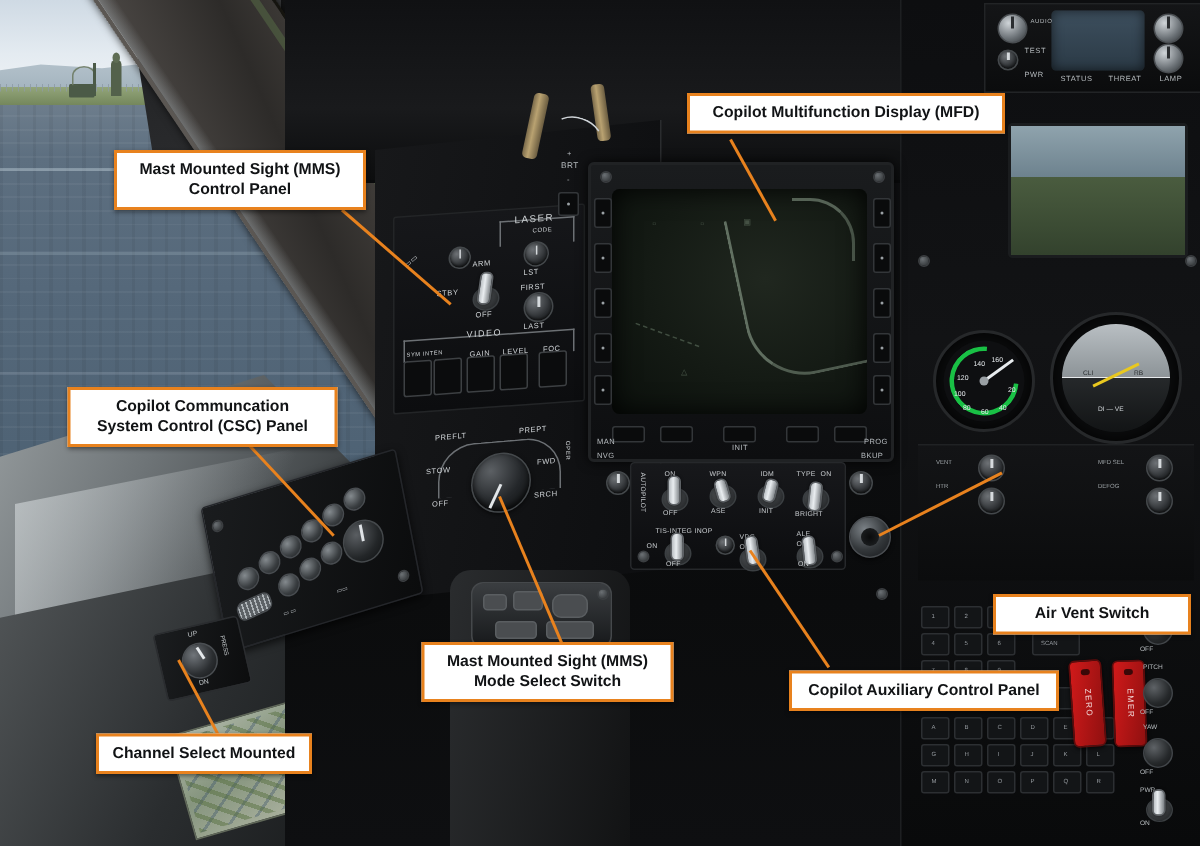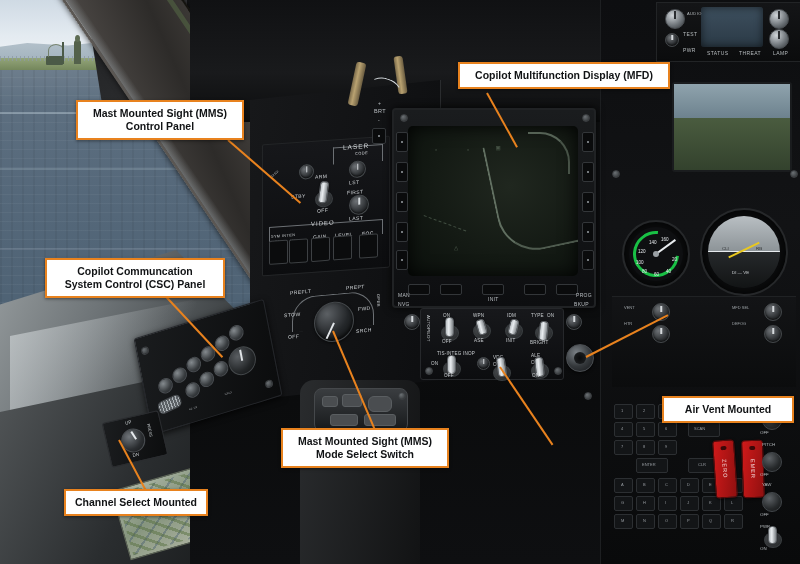--- a/index.html
+++ b/index.html
@@ -650,16 +650,17 @@
   <div class="callout" style="left:458px;top:62px;width:192px;">Copilot Multifunction Display (MFD)</div>
 
   <div class="callout" style="left:45px;top:258px;width:160px;">Copilot Communcation
 System Control (CSC) Panel</div>
 
   <div class="callout" style="left:281px;top:428px;width:148px;">Mast Mounted Sight (MMS)
 Mode Select Switch</div>
 
   <div class="callout" style="left:64px;top:489px;width:124px;">Channel Select Mounted</div>
 
-
-  <div class="callout" style="left:662px;top:396px;width:112px;">Air Vent Mounted</div>
+  <div class="callout" style="left:526px;top:447px;width:160px;">Copilot Auxiliary Control Panel</div>
+
+  <div class="callout" style="left:662px;top:396px;width:112px;">Air Vent Switch</div>
 
 </div>
 
 </body></html>

